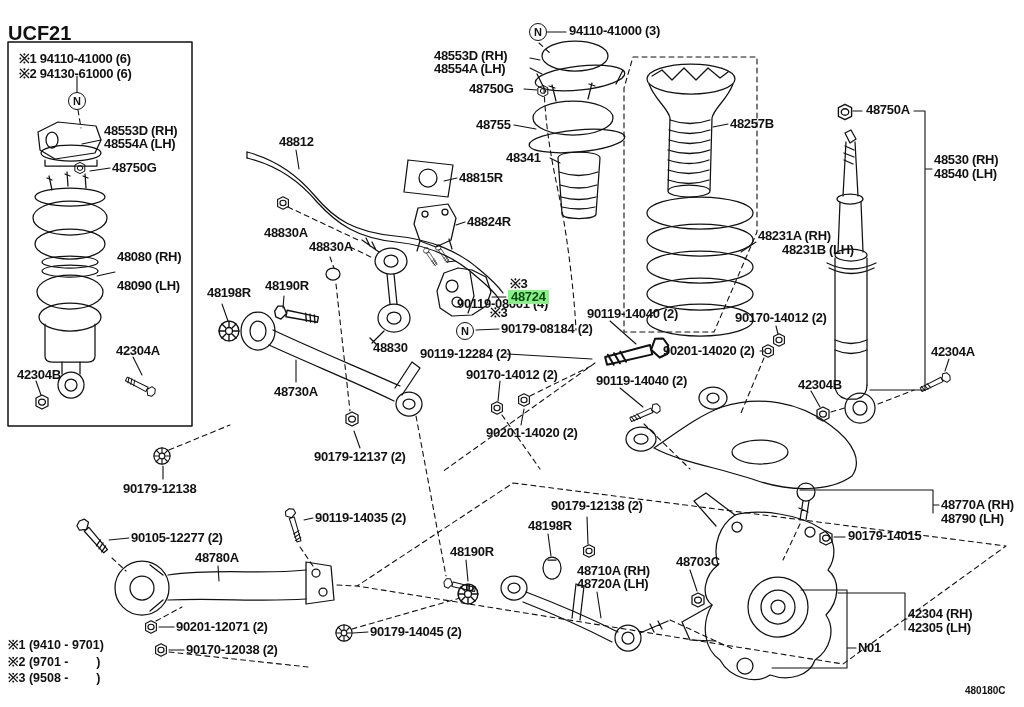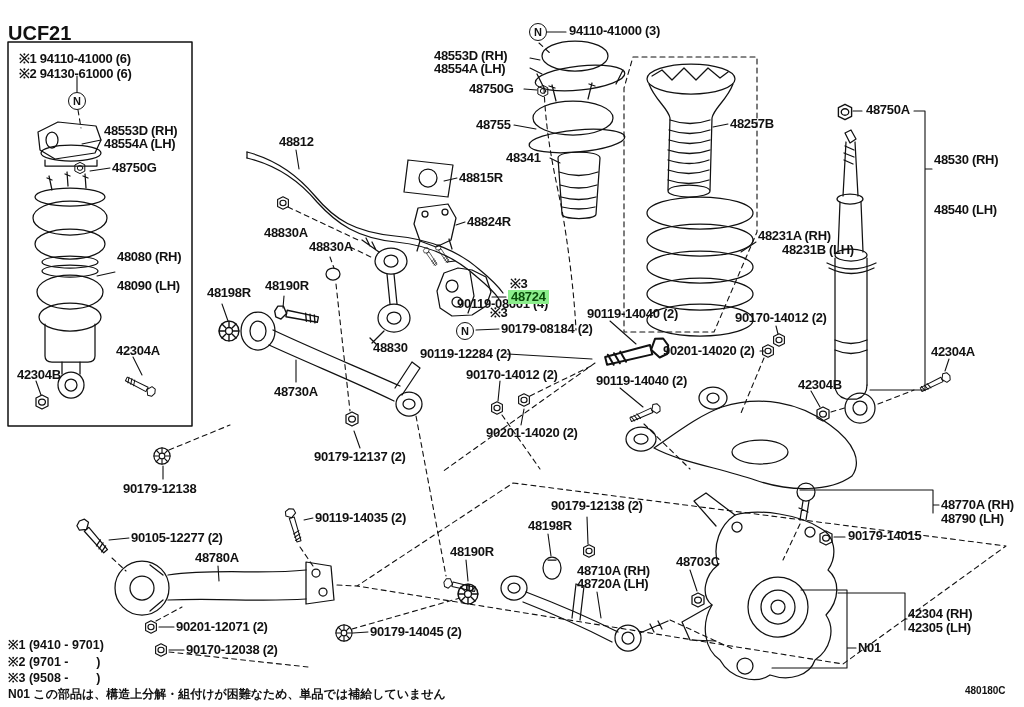--- a/index.html
+++ b/index.html
@@ -288,21 +288,21 @@
       <div class="part-label" style="left: 420px; top: 347px;">90119-12284 (2)</div>
       <div class="part-label" style="left: 207px; top: 286px;">48198R</div>
       <div class="part-label" style="left: 265px; top: 279px;">48190R</div>
       <div class="part-label" style="left: 274px; top: 385px;">48730A</div>
       <div class="part-label" style="left: 466px; top: 368px;">90170-14012 (2)</div>
       <div class="part-label" style="left: 486px; top: 426px;">90201-14020 (2)</div>
       <div class="part-label" style="left: 314px; top: 450px;">90179-12137 (2)</div>
       <div class="part-label" style="left: 123px; top: 482px;">90179-12138</div>
       <div class="part-label" style="left: 866px; top: 103px;">48750A</div>
       <div class="part-label" style="left: 934px; top: 153px;">48530 (RH)</div>
-      <div class="part-label" style="left: 934px; top: 167px; margin-top: 36px;">48540 (LH)</div>
+      <div class="part-label" style="left: 934px; top: 167px;">48540 (LH)</div>
       <div class="part-label" style="left: 730px; top: 117px;">48257B</div>
       <div class="part-label" style="left: 758px; top: 229px;">48231A (RH)</div>
       <div class="part-label" style="left: 758px; top: 243px; margin-left: 24px;">48231B (LH)</div>
       <div class="part-label" style="left: 587px; top: 307px;">90119-14040 (2)</div>
       <div class="part-label" style="left: 735px; top: 311px;">90170-14012 (2)</div>
       <div class="part-label" style="left: 663px; top: 344px;">90201-14020 (2)</div>
       <div class="part-label" style="left: 596px; top: 374px;">90119-14040 (2)</div>
       <div class="part-label" style="left: 798px; top: 378px;">42304B</div>
       <div class="part-label" style="left: 931px; top: 345px;">42304A</div>
       <div class="part-label" style="left: 131px; top: 531px;">90105-12277 (2)</div>
@@ -326,15 +326,14 @@
     </div>
   <div>
       <div class="n-circle" style="left: 68px; top: 92px;">N</div>
       <div class="n-circle" style="left: 529px; top: 23px;">N</div>
       <div class="n-circle" style="left: 456px; top: 322px;">N</div>
     </div>
 
   <div class="fn fn1">※1 (9410 - 9701)</div>
   <div class="fn fn2">※2 (9701 -        )</div>
   <div class="fn fn3">※3 (9508 -        )</div>
-  <div class="note">N01 この部品は、構造上分解・組付けが困難なため、単品では補給していません</div>
   <div class="fig-code">480180C</div>
 </div>
 
 </body></html>

